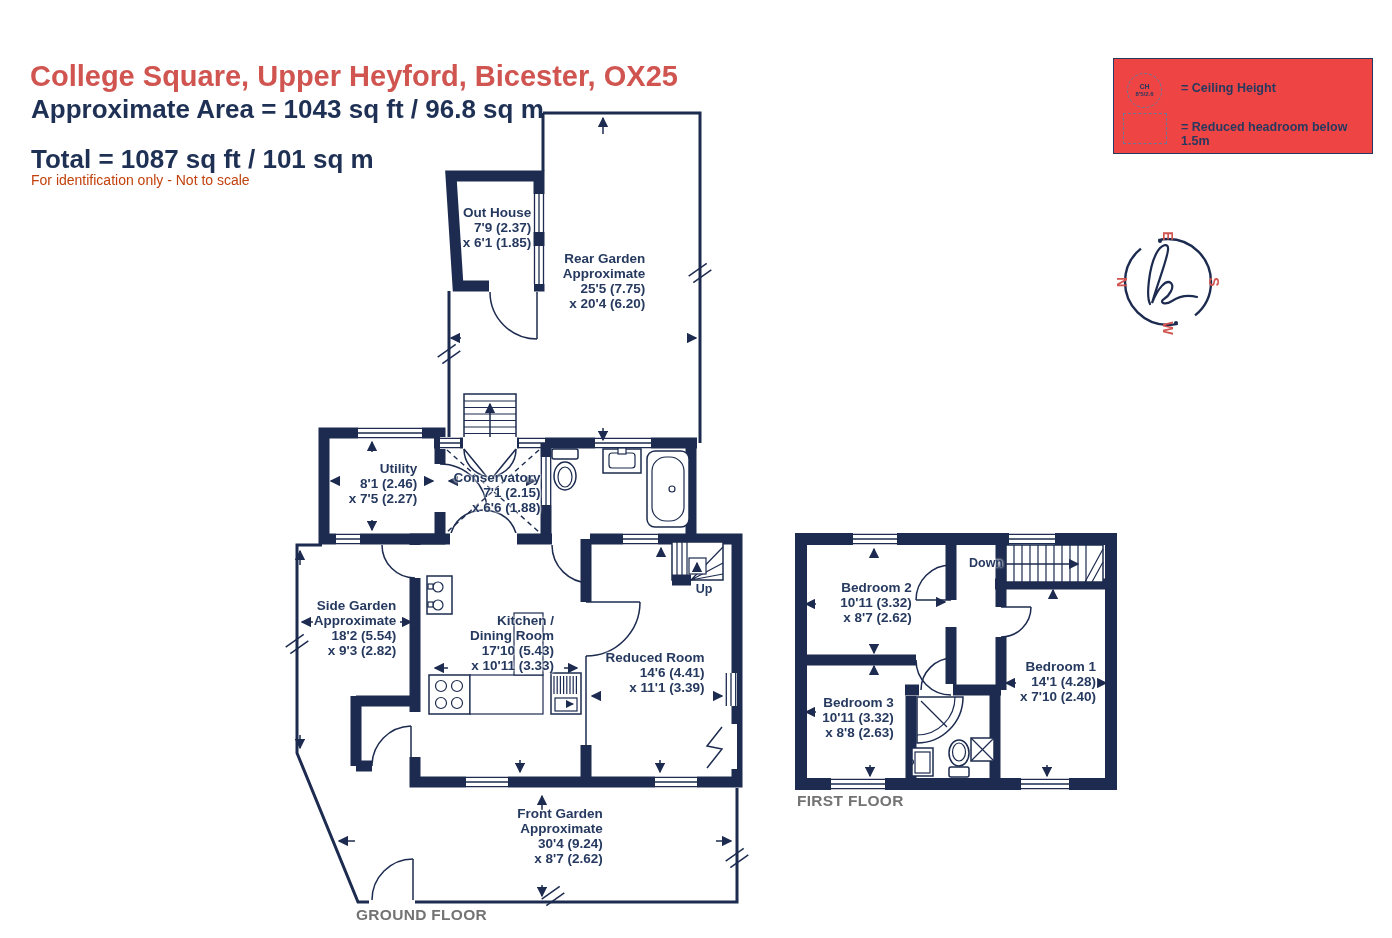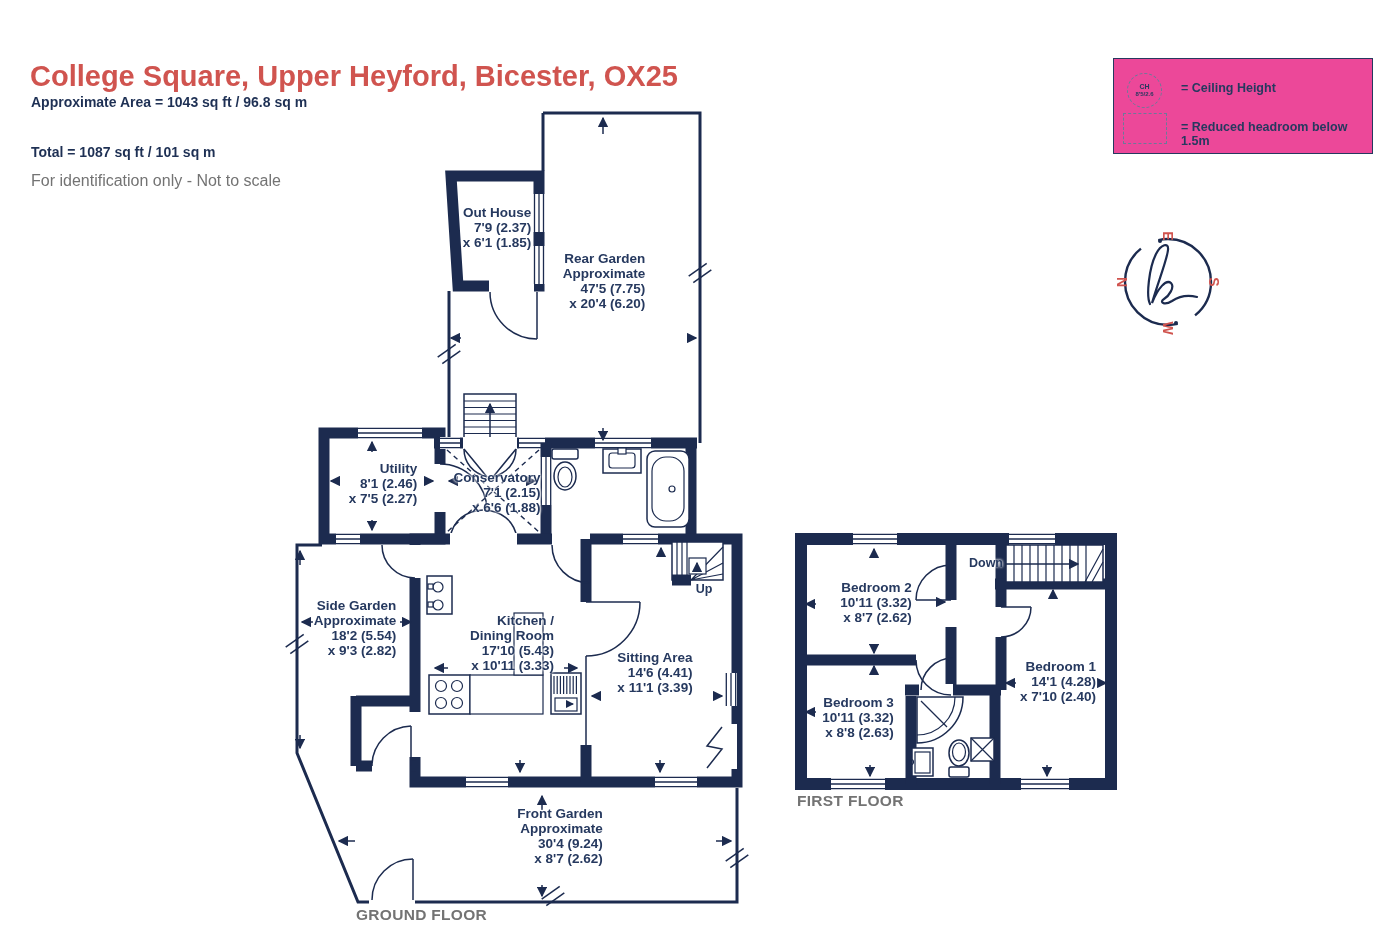--- a/index.html
+++ b/index.html
@@ -15,32 +15,32 @@
   .th{stroke:#1c2b4f;fill:none;stroke-width:1.5;}
   .t1{stroke:#1c2b4f;fill:none;stroke-width:1.2;}
   .winl{stroke:#1c2b4f;stroke-width:1.3;fill:none;}
   .dim{stroke:#1c2b4f;stroke-width:1.5;fill:none;}
   .dash{stroke:#1c2b4f;stroke-width:1.4;stroke-dasharray:5 4;fill:none;}
   .op{fill:#fff;stroke:none;}
   .fixf{fill:#fff;}
 
   
   .hdr-title{position:absolute;left:30px;top:60px;font-size:29px;font-weight:700;color:#d0544f;}
-  .hdr-line{position:absolute;left:31px;font-size:14px;font-weight:600;color:#1e3054;}
-  .hdr-note{position:absolute;left:31px;top:172px;font-size:16px;font-weight:400;color:#737373;}
+  .hdr-line{position:absolute;left:31px;font-size:26px;font-weight:600;color:#1e3054;}
+  .hdr-note{position:absolute;left:31px;top:172px;font-size:14px;font-weight:400;color:#c2410c;}
 
   .plan-label{position:absolute;transform:translateX(-50%);text-align:right;
               font-size:13.5px;line-height:15px;font-weight:600;color:#26395f;white-space:nowrap;
               text-shadow:0 0 3px #fff,0 0 3px #fff;}
   .mini-label{position:absolute;transform:translateX(-50%);font-size:12.5px;font-weight:600;color:#26395f;
               text-shadow:0 0 3px #fff,0 0 3px #fff;}
   .floor-label{position:absolute;font-size:15.5px;font-weight:600;letter-spacing:.3px;color:#737373;}
 
   .legend-box{position:absolute;left:1113px;top:58px;width:258px;height:94px;
-              border:1.5px solid #26395f;background:#ec4899;}
+              border:1.5px solid #26395f;background:#ef4444;}
   .ch-circle{position:absolute;left:13px;top:14px;width:33px;height:33px;border:1.3px dashed #6b7a99;
              border-radius:50%;display:flex;flex-direction:column;align-items:center;justify-content:center;
              color:#26395f;}
   .ch-circle .l1{font-size:7px;font-weight:700;line-height:8px;}
   .ch-circle .l2{font-size:6px;font-weight:600;line-height:7px;}
   .hr-rect{position:absolute;left:9px;top:54px;width:42px;height:29px;border:1.3px dashed #6b7a99;}
   .legend-lbl{position:absolute;left:67px;font-size:12.5px;font-weight:600;color:#26395f;}
 
   .compass-letter{position:absolute;font-size:14px;font-weight:700;color:#d0544f;}
 </style>
@@ -373,21 +373,21 @@
   <div class="compass-letter" style="left:1122px;top:282px;transform:translate(-50%,-50%) rotate(90deg)">N</div>
 
   <div class="plan-label" style="left:497px;top:205px">
     <div>Out House</div>
     <div>7'9 (2.37)</div>
     <div>x 6'1 (1.85)</div>
   </div>
   <div class="plan-label" style="left:604px;top:251px">
     <div>Rear Garden</div>
     <div>Approximate</div>
-    <div>47'5 (7.75)</div>
+    <div>25'5 (7.75)</div>
     <div>x 20'4 (6.20)</div>
   </div>
   <div class="plan-label" style="left:383px;top:461px">
     <div>Utility</div>
     <div>8'1 (2.46)</div>
     <div>x 7'5 (2.27)</div>
   </div>
   <div class="plan-label" style="left:497px;top:470px">
     <div>Conservatory</div>
     <div>7'1 (2.15)</div>
@@ -399,21 +399,21 @@
     <div>18'2 (5.54)</div>
     <div>x 9'3 (2.82)</div>
   </div>
   <div class="plan-label" style="left:512px;top:613px">
     <div>Kitchen /</div>
     <div>Dining Room</div>
     <div>17'10 (5.43)</div>
     <div>x 10'11 (3.33)</div>
   </div>
   <div class="plan-label" style="left:655px;top:650px">
-    <div>Sitting Area</div>
+    <div>Reduced Room</div>
     <div>14'6 (4.41)</div>
     <div>x 11'1 (3.39)</div>
   </div>
   <div class="plan-label" style="left:560px;top:806px">
     <div>Front Garden</div>
     <div>Approximate</div>
     <div>30'4 (9.24)</div>
     <div>x 8'7 (2.62)</div>
   </div>
   <div class="mini-label" style="left:704px;top:582px">Up</div>

